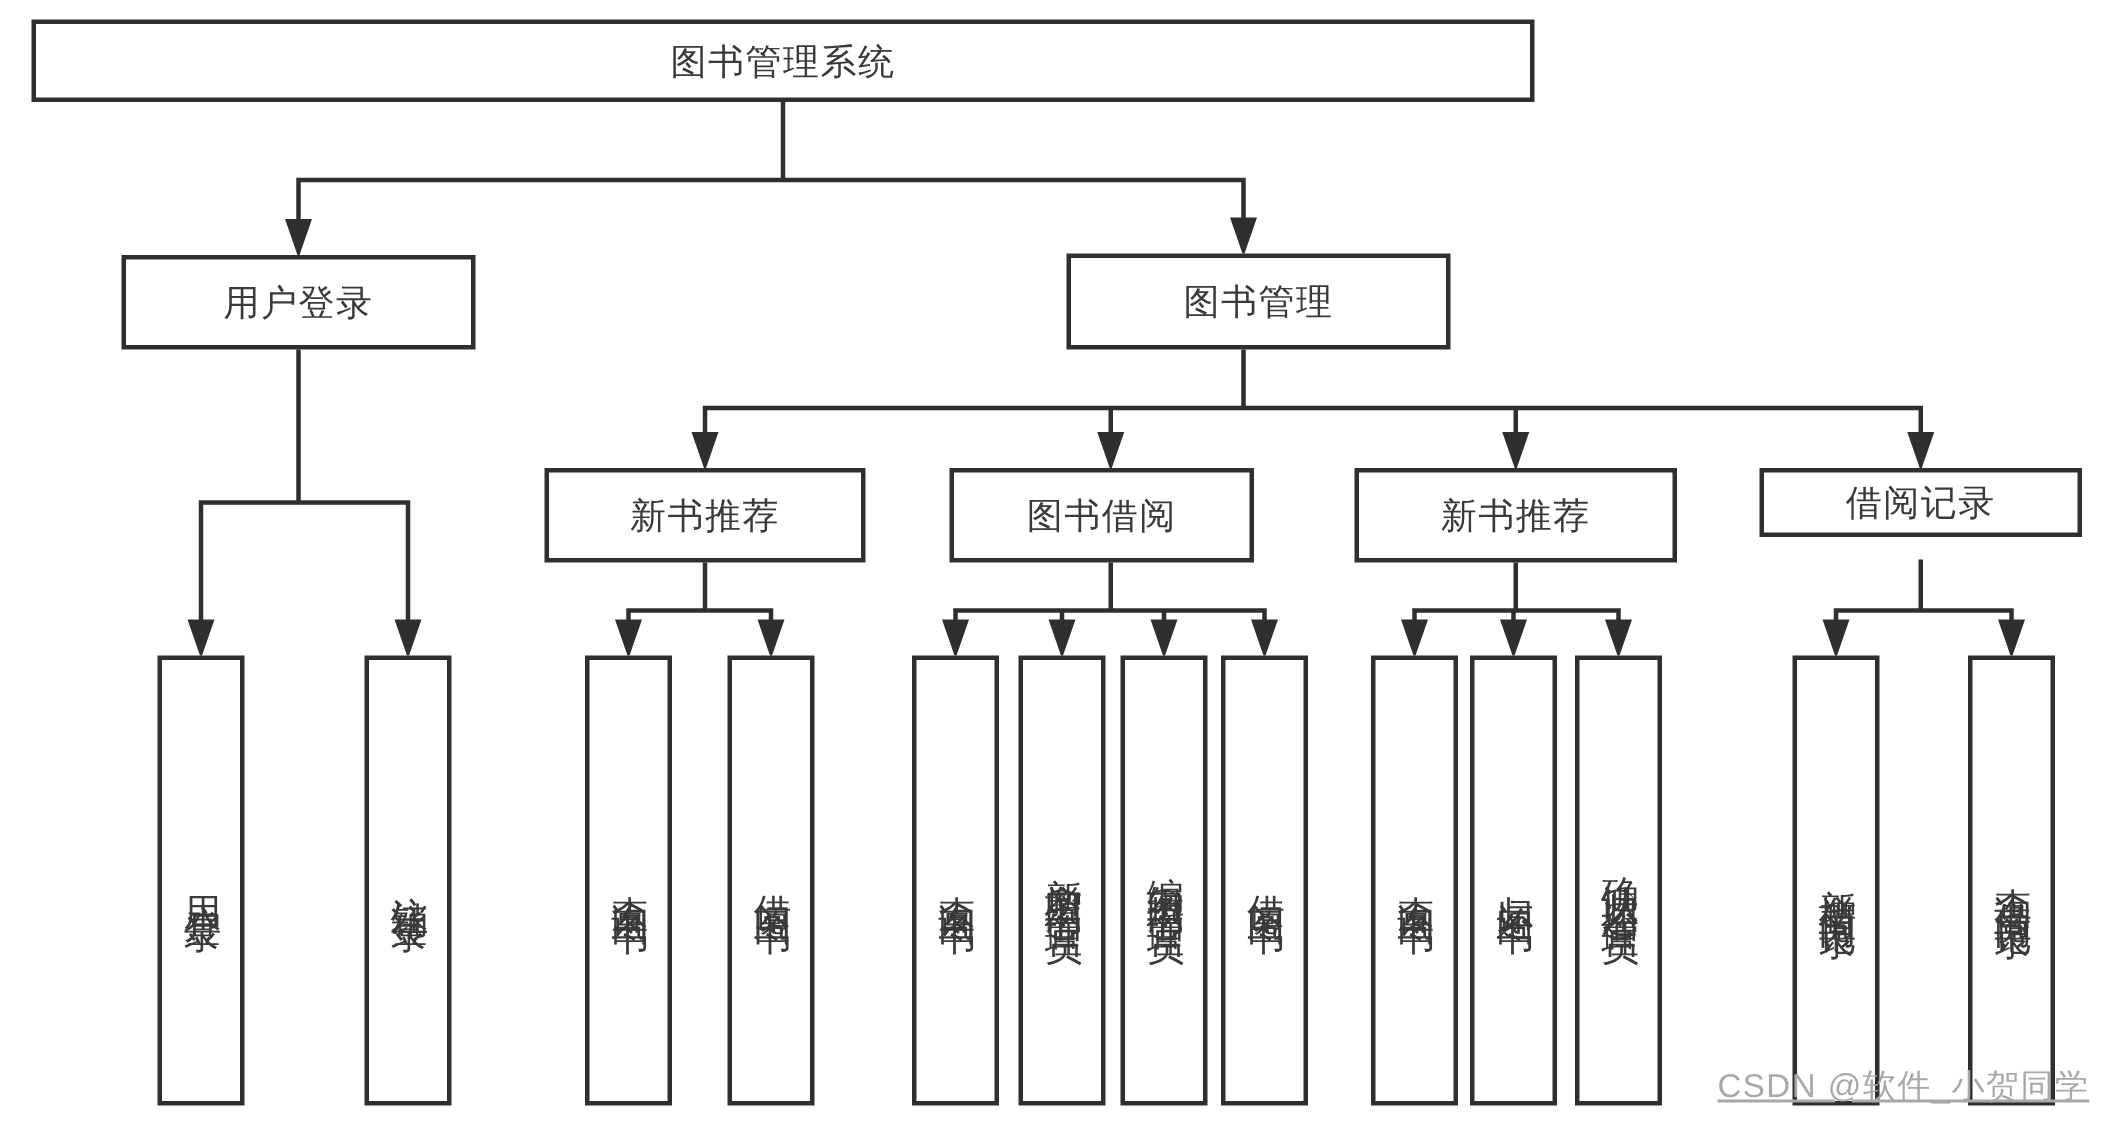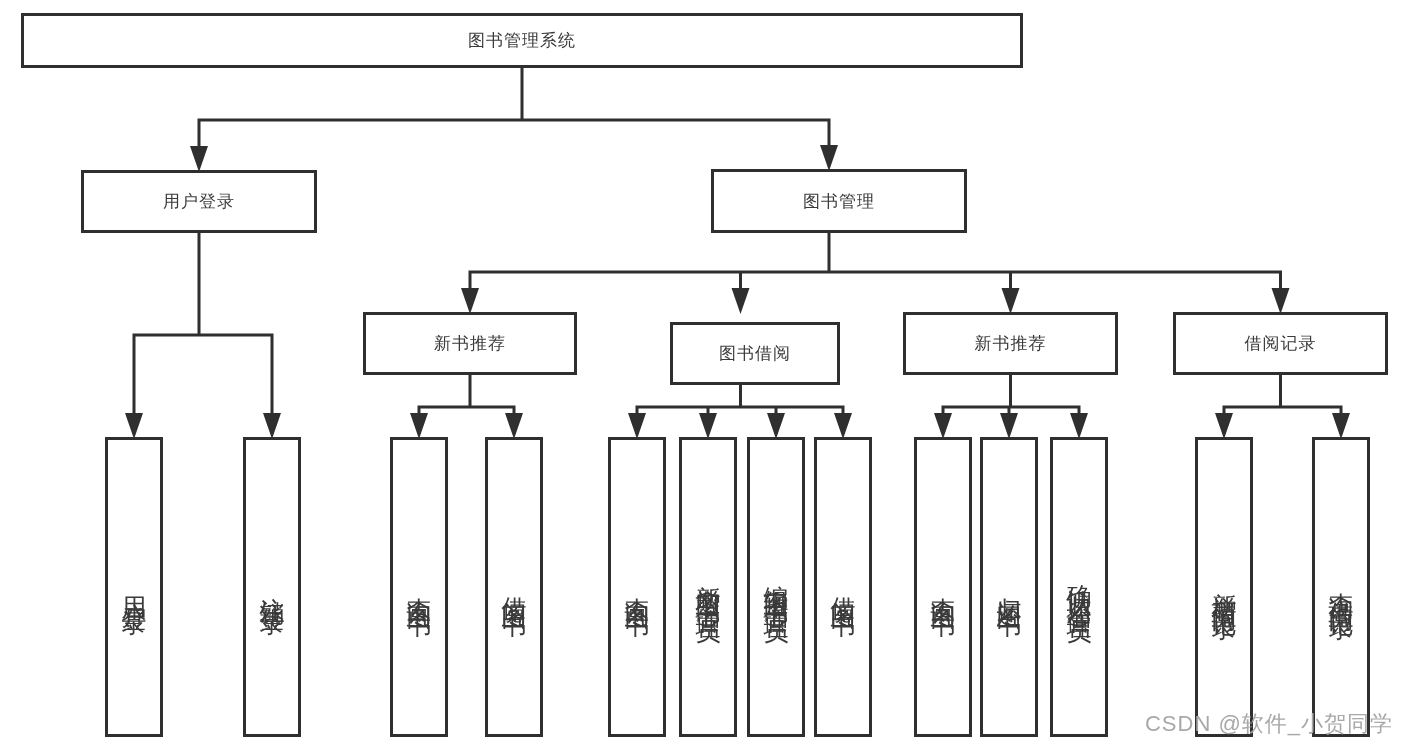--- a/index.html
+++ b/index.html
@@ -21,41 +21,42 @@
     box-sizing: border-box;
     background: #ffffff;
     border: 3px solid #2f2f2f;
     display: flex;
     align-items: center;
     justify-content: center;
     z-index: 2;
   }
   .node .lbl {
     color: #3a3a3a;
-    font-size: 17px;
+    font-size: 24px;
     letter-spacing: 1px;
     white-space: nowrap;
   }
   .node.vert .lbl {
     writing-mode: vertical-rl;
     text-orientation: mixed;
     font-size: 25px;
     letter-spacing: 5px;
     white-space: normal;
     line-height: 1;
   }
   #watermark {
     position: absolute;
     right: 12px;
     bottom: 8px;
     color: #a8a8a8;
     font-size: 22px;
     letter-spacing: 1px;
     z-index: 3;
     white-space: nowrap;
+    text-decoration: underline;
   }
 </style>
 </head>
 <body>
 
 <div id="stage">
   <svg id="wires" xmlns="http://www.w3.org/2000/svg" viewBox="0 0 1405 747">
       <path d="M 522 66 L 522 120 M 197.5 120 L 830.5 120 M 199 120 L 199 152 M 829 120 L 829 151 M 199 231 L 199 335 M 132.5 335 L 273.5 335 M 134 335 L 134 419 M 272 335 L 272 419 M 829 231 L 829 272 M 468.5 272 L 1282 272 M 470 272 L 470 294 M 740.5 272 L 740.5 294 M 1010.5 272 L 1010.5 294 M 1280.5 272 L 1280.5 294 M 470 373 L 470 407 M 417.5 407 L 515.5 407 M 419 407 L 419 419 M 514 407 L 514 419 M 740.5 373 L 740.5 407 M 635.5 407 L 844.5 407 M 637 407 L 637 419 M 708 407 L 708 419 M 776 407 L 776 419 M 843 407 L 843 419 M 1010.5 373 L 1010.5 407 M 941.5 407 L 1080.5 407 M 943 407 L 943 419 M 1009 407 L 1009 419 M 1079 407 L 1079 419 M 1280.5 373 L 1280.5 407 M 1222.5 407 L 1342.5 407 M 1224 407 L 1224 419 M 1341 407 L 1341 419" fill="none" stroke="#2f2f2f" stroke-width="3"></path>
       <polygon points="190,146 208,146 199,172" fill="#2f2f2f"></polygon>
       <polygon points="820,145 838,145 829,171" fill="#2f2f2f"></polygon>
@@ -84,27 +85,27 @@
     </div>
     <div class="node" style="left: 81px; top: 170px; width: 236px; height: 63px;">
       <span class="lbl">用户登录</span>
     </div>
     <div class="node" style="left: 711px; top: 169px; width: 256px; height: 64px;">
       <span class="lbl">图书管理</span>
     </div>
     <div class="node" style="left: 363px; top: 312px; width: 214px; height: 63px; text-align: right;">
       <span class="lbl">新书推荐</span>
     </div>
-    <div class="node" style="left: 670px; top: 312px; width: 170px; height: 63px; margin-top: 10px;">
+    <div class="node" style="left: 633px; top: 312px; width: 203px; height: 63px;">
       <span class="lbl">图书借阅</span>
     </div>
     <div class="node" style="left: 903px; top: 312px; width: 215px; height: 63px;">
       <span class="lbl">新书推荐</span>
     </div>
-    <div class="node" style="left: 1173px; top: 312px; width: 215px; height: 63px;">
+    <div class="node" style="left: 1173px; top: 312px; width: 215px; height: 46px;">
       <span class="lbl">借阅记录</span>
     </div>
     <div class="node vert" style="left: 105px; top: 437px; width: 58px; height: 300px;">
       <span class="lbl">用户登录</span>
     </div>
     <div class="node vert" style="left: 243px; top: 437px; width: 58px; height: 300px;">
       <span class="lbl">注销登录</span>
     </div>
     <div class="node vert" style="left: 390px; top: 437px; width: 58px; height: 300px;">
       <span class="lbl">查询图书</span>

